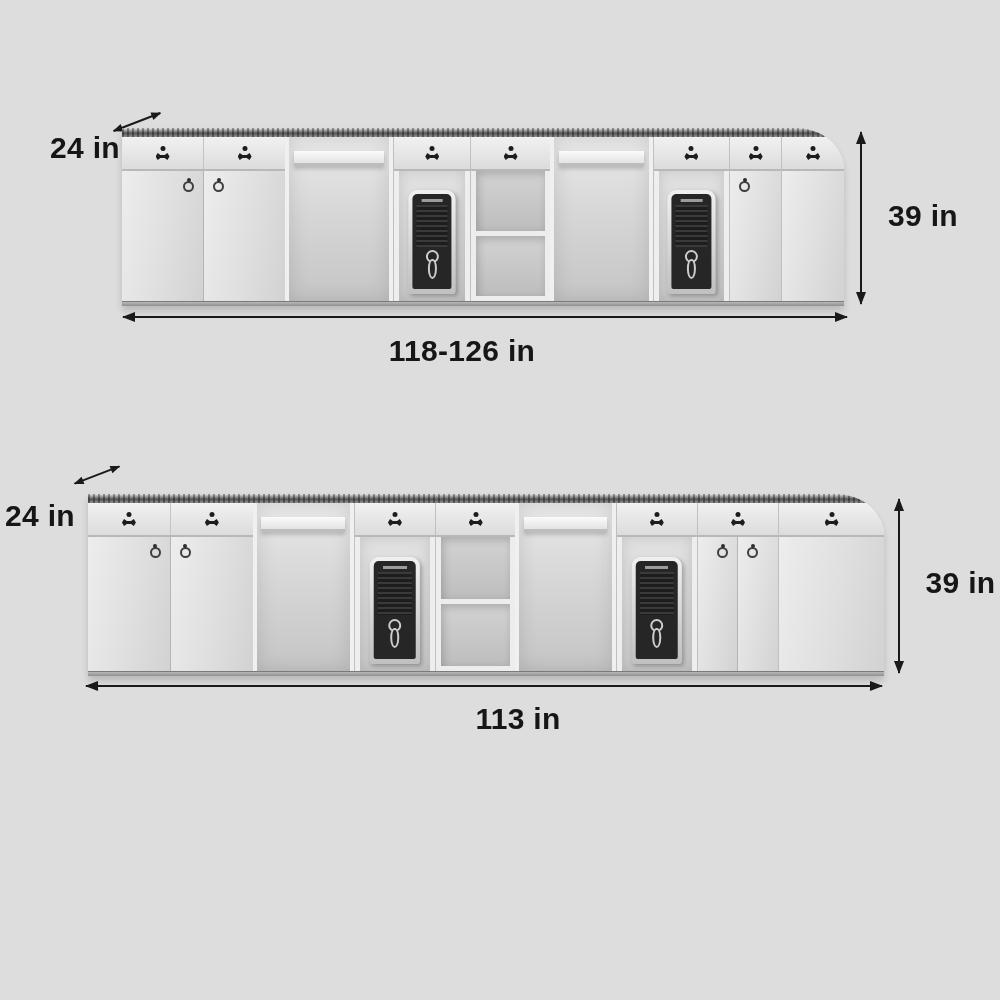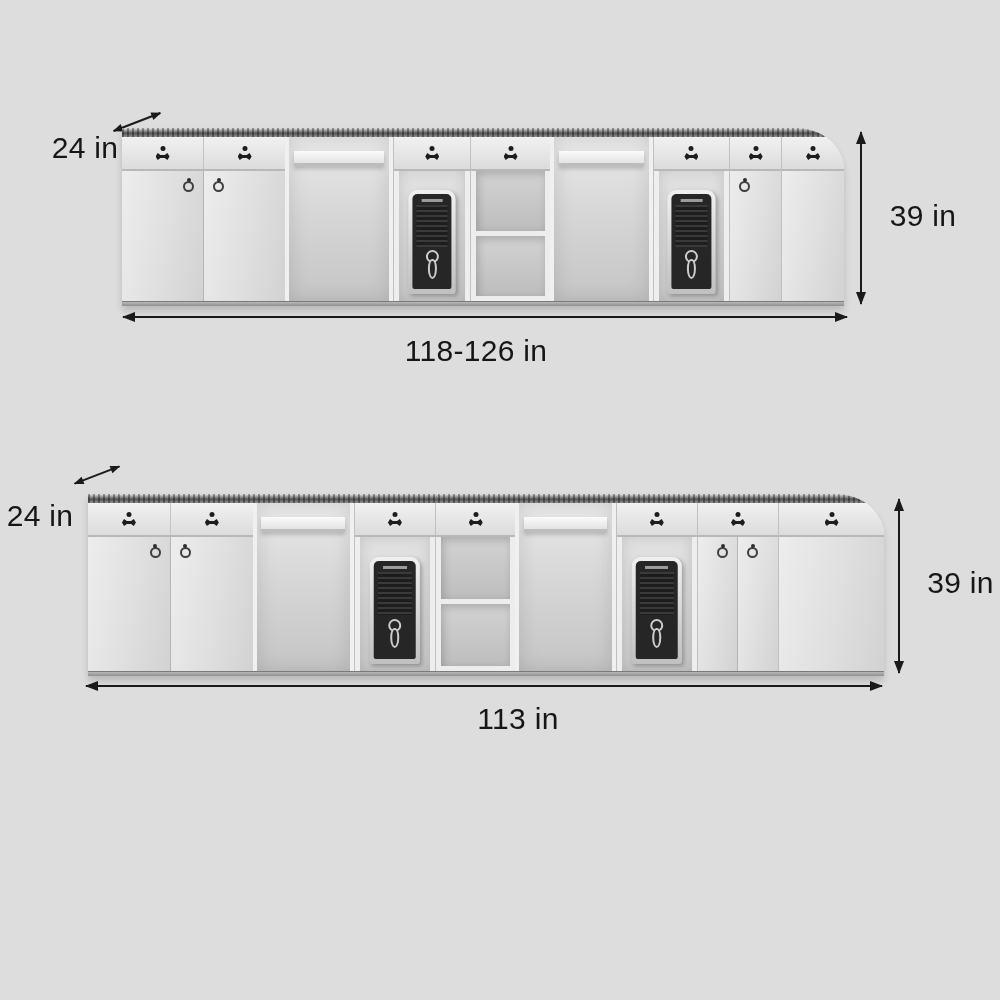--- a/index.html
+++ b/index.html
@@ -3,21 +3,21 @@
 <meta charset="utf-8">
 <style>
   html,body{margin:0;padding:0}
   body{
     width:1000px;height:1000px;position:relative;overflow:hidden;
     background:#dddddd;
     font-family:"Liberation Sans",sans-serif;
   }
   
   .dim-label{
-    position:absolute;font-size:30px;font-weight:400;color:#161616;
+    position:absolute;font-size:30px;font-weight:700;color:#161616;
     text-align:center;line-height:1;letter-spacing:.3px;white-space:nowrap;
   }
   
   .arrow{position:absolute}
   .arrow.h,.arrow.d{height:2px;background:#1a1a1a}
   .arrow.h::before,.arrow.d::before{
     content:"";position:absolute;left:-1px;top:50%;transform:translateY(-50%);
     width:0;height:0;border-style:solid;border-width:5px 13px 5px 0;
     border-color:transparent #1a1a1a transparent transparent;
   }
@@ -146,21 +146,21 @@
   .unit-b{left:88px;top:494px;width:796px;height:182px}
   .unit-b .c1{width:20.7%}.unit-b .c2{width:12.7%}.unit-b .c3{width:10.2%}
   .unit-b .c4{width:10.1%}.unit-b .c5{width:12.6%}.unit-b .c6{width:10.2%}
   .unit-b .c7{width:10.2%}.unit-b .c8{width:13.3%}
   
   .d1-depth-arrow{left:112px;top:121px;width:50px}
   .d1-depth-label{left:30px;top:133px;width:110px}
   .d1-height-arrow{left:860px;top:132px;height:172px}
   .d1-height-label{left:868px;top:201px;width:110px}
   .d1-width-arrow{left:123px;top:316px;width:724px}
-  .d1-width-label{left:376px;top:336px;width:200px}
+  .d1-width-label{left:362px;top:336px;width:200px}
   
   .d2-depth-arrow{left:73px;top:474px;width:48px}
   .d2-depth-label{left:-10px;top:501px;width:100px}
   .d2-height-arrow{left:898px;top:499px;height:174px}
   .d2-height-label{left:908px;top:568px;width:105px}
   .d2-width-arrow{left:86px;top:685px;width:796px}
   .d2-width-label{left:418px;top:704px;width:200px}
 </style>
 </head>
 <body>

